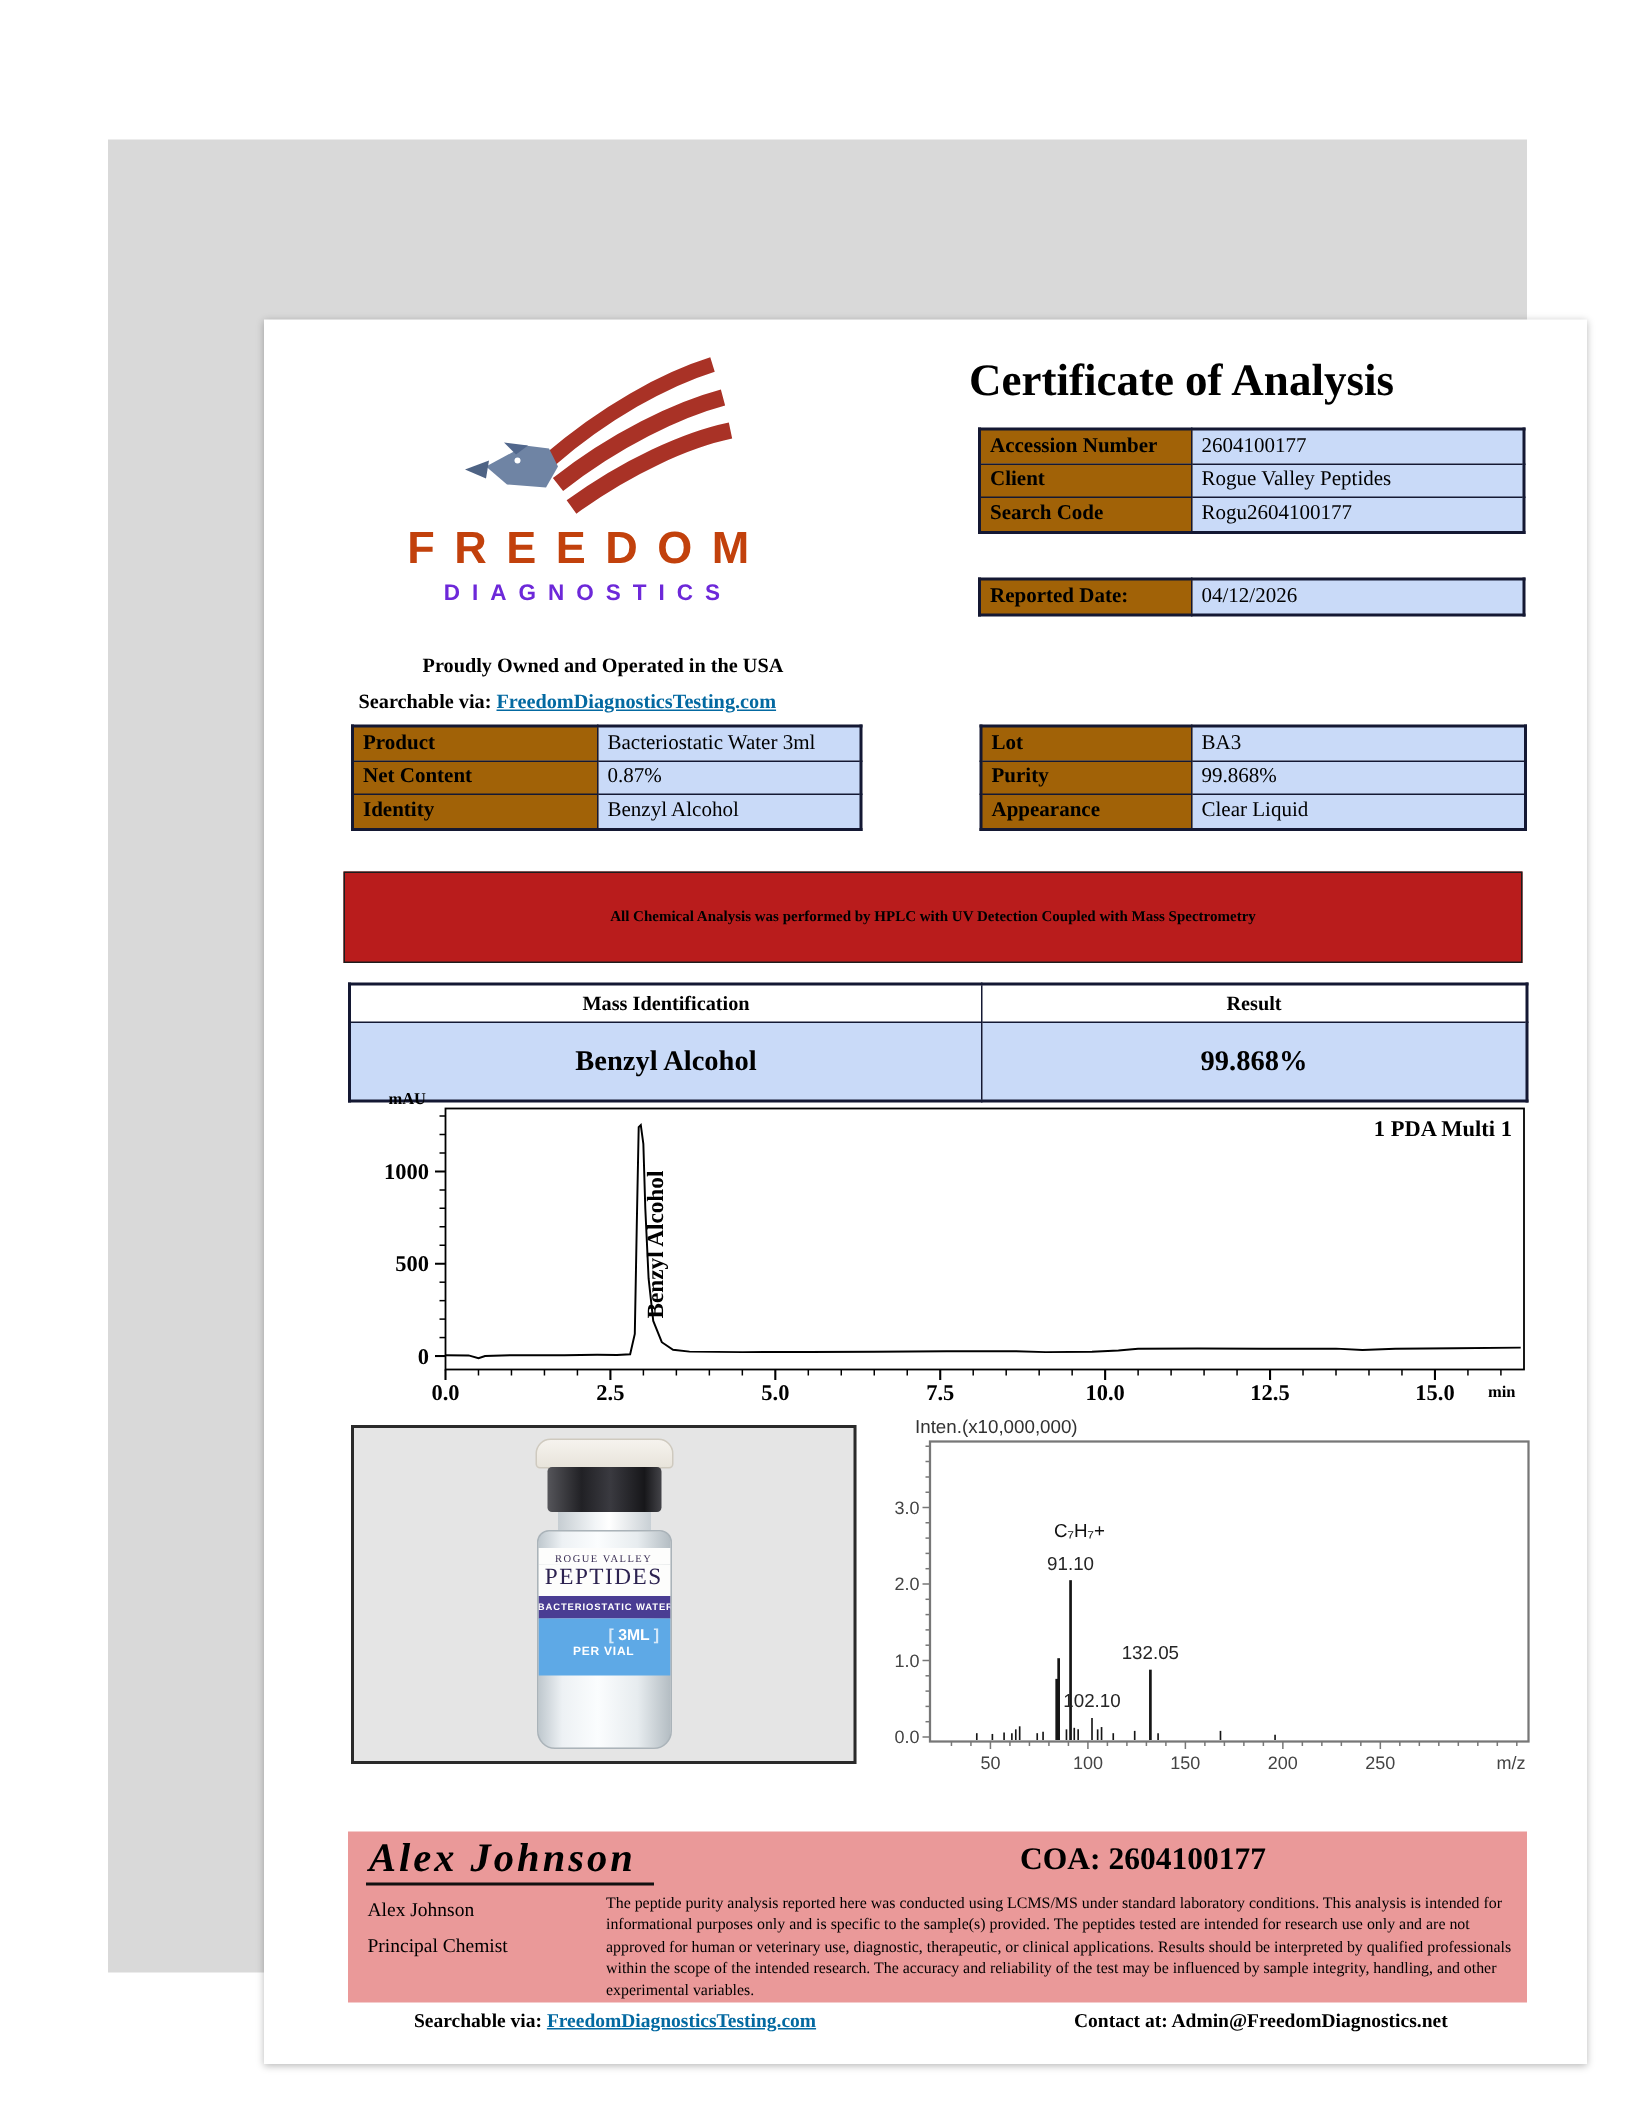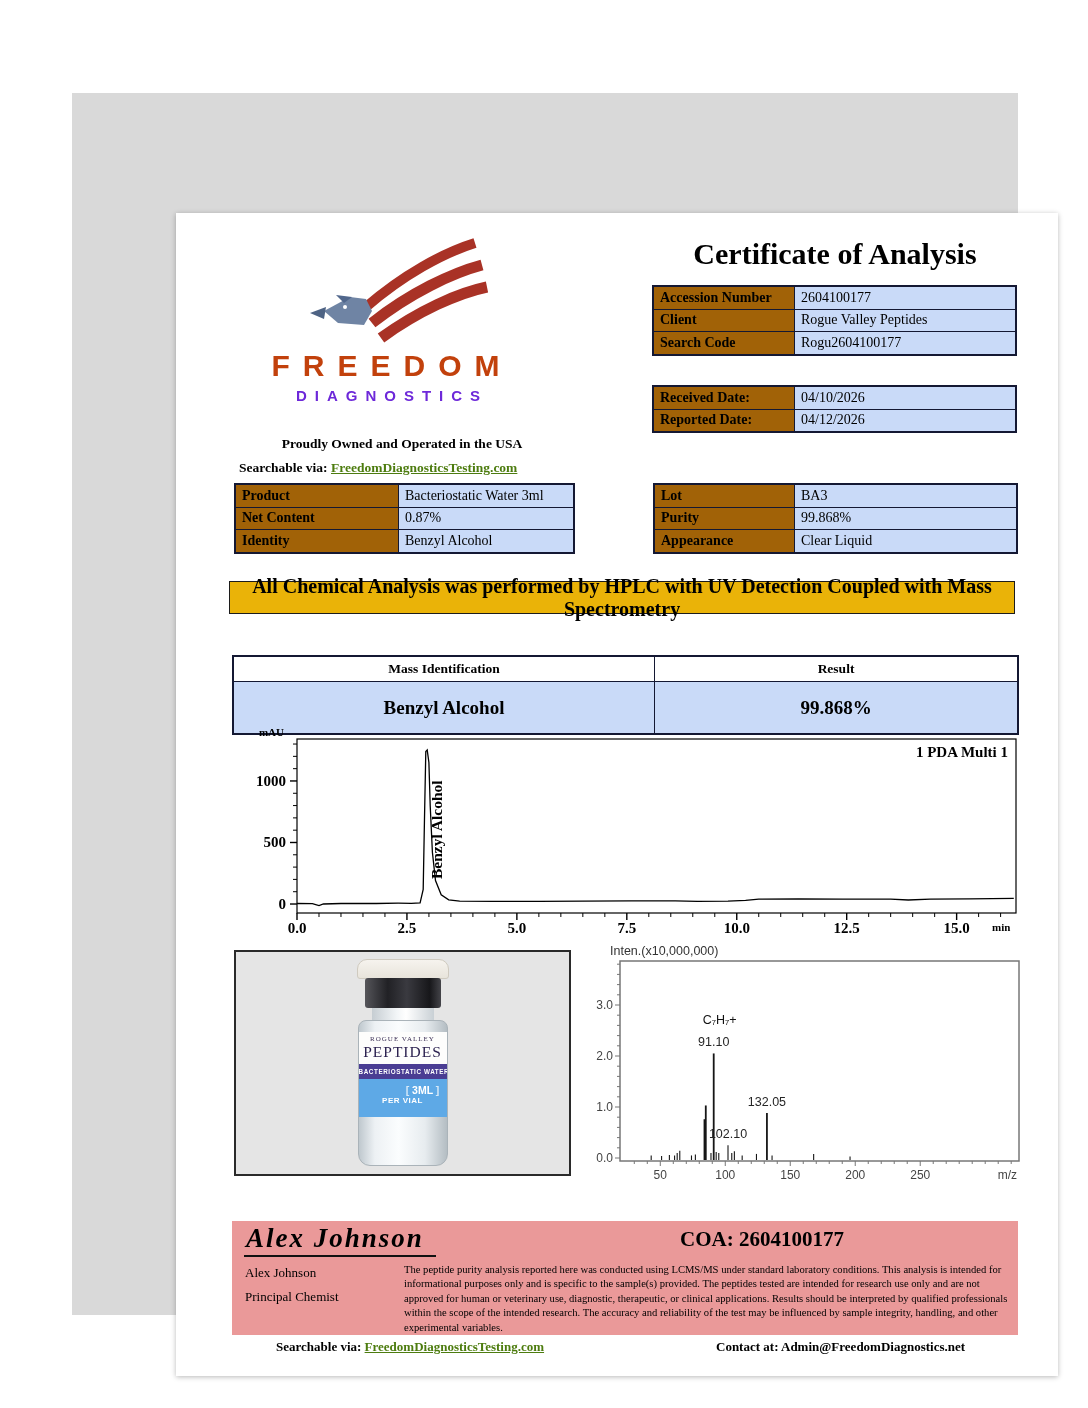--- a/index.html
+++ b/index.html
@@ -13,39 +13,39 @@
   
   .logo-name{position:absolute;left:76px;top:136px;width:280px;text-align:center;
              font-family:"Liberation Sans",sans-serif;font-weight:bold;font-size:30px;
              letter-spacing:13px;margin-right:-13px;color:#c2410c;}
   .logo-sub{position:absolute;left:76px;top:174px;width:280px;text-align:center;
             font-family:"Liberation Sans",sans-serif;font-weight:bold;font-size:15px;
             letter-spacing:8px;color:#6d28d9;}
   .tagline{position:absolute;left:66px;top:223px;width:320px;text-align:center;
            font-weight:bold;font-size:13.5px;}
   .search-line{position:absolute;left:63px;top:247px;font-weight:bold;font-size:13.5px;}
-  .link{color:#4d7c0f;text-decoration:underline;cursor:pointer;}
-
-  .coa-title{position:absolute;left:470px;top:24px;width:378px;text-align:center;
+  .link{color:#0369a1;text-decoration:underline;cursor:pointer;}
+
+  .coa-title{position:absolute;left:470px;top:24px;width:378px;text-align:left;
              font-weight:bold;font-size:30px;}
 
   
   table.info{border-collapse:collapse;font-size:14px;}
   table.info td{border:1.5px solid #141833;height:21.5px;padding:0 6px;vertical-align:middle;}
   table.info{border:2px solid #141833;}
   td.lbl{background:#a16207;font-weight:bold;}
   td.val{background:#c9daf8;}
   .t-acc{position:absolute;left:476px;top:72px;}   .t-acc td.lbl{width:128px;} .t-acc td.val{width:208px;}
   .t-dat{position:absolute;left:476px;top:172px;}  .t-dat td.lbl{width:128px;} .t-dat td.val{width:208px;}
   .t-pro{position:absolute;left:58px;top:270px;}   .t-pro td.lbl{width:150px;} .t-pro td.val{width:162px;}
   .t-lot{position:absolute;left:477px;top:270px;}  .t-lot td.lbl{width:127px;} .t-lot td.val{width:209px;}
 
-  .banner{position:absolute;left:53px;top:368px;width:786px;height:33px;background:#eab308;
+  .banner{position:absolute;left:53px;top:368px;width:786px;height:61px;background:#b91c1c;
           border:1.5px solid #1c1c1c;display:flex;align-items:center;justify-content:center;
-          font-weight:bold;font-size:20px;text-align:center;box-sizing:border-box;}
+          font-weight:bold;font-size:10px;text-align:center;box-sizing:border-box;}
 
   table.mass{position:absolute;left:56px;top:442px;border-collapse:collapse;border:2px solid #141833;}
   table.mass td{border:1.5px solid #141833;text-align:center;vertical-align:middle;}
   .mass-h td{height:22px;font-weight:bold;font-size:13.5px;background:#fff;}
   .mass-r td{height:49px;font-weight:bold;font-size:19px;background:#c9daf8;}
   .mass-c1{width:418px;} .mass-c2{width:360px;}
 
   #chromatogram{position:absolute;left:46px;top:514px;}
   #chromatogram text{font-family:"Liberation Serif",serif;fill:#000;}
   #spectrum{position:absolute;left:420px;top:727px;}
@@ -123,24 +123,20 @@
             </tr>
         <tr>
               <td class="lbl">Search Code</td>
               <td class="val">Rogu2604100177</td>
             </tr>
       </tbody>
         </table>
 
       <table class="info t-dat">
         <tbody>
-            <tr>
-              <td class="lbl">Received Date:</td>
-              <td class="val">04/10/2026</td>
-            </tr>
         <tr>
               <td class="lbl">Reported Date:</td>
               <td class="val">04/12/2026</td>
             </tr>
       </tbody>
         </table>
 
       <table class="info t-pro">
         <tbody>
             <tr>

